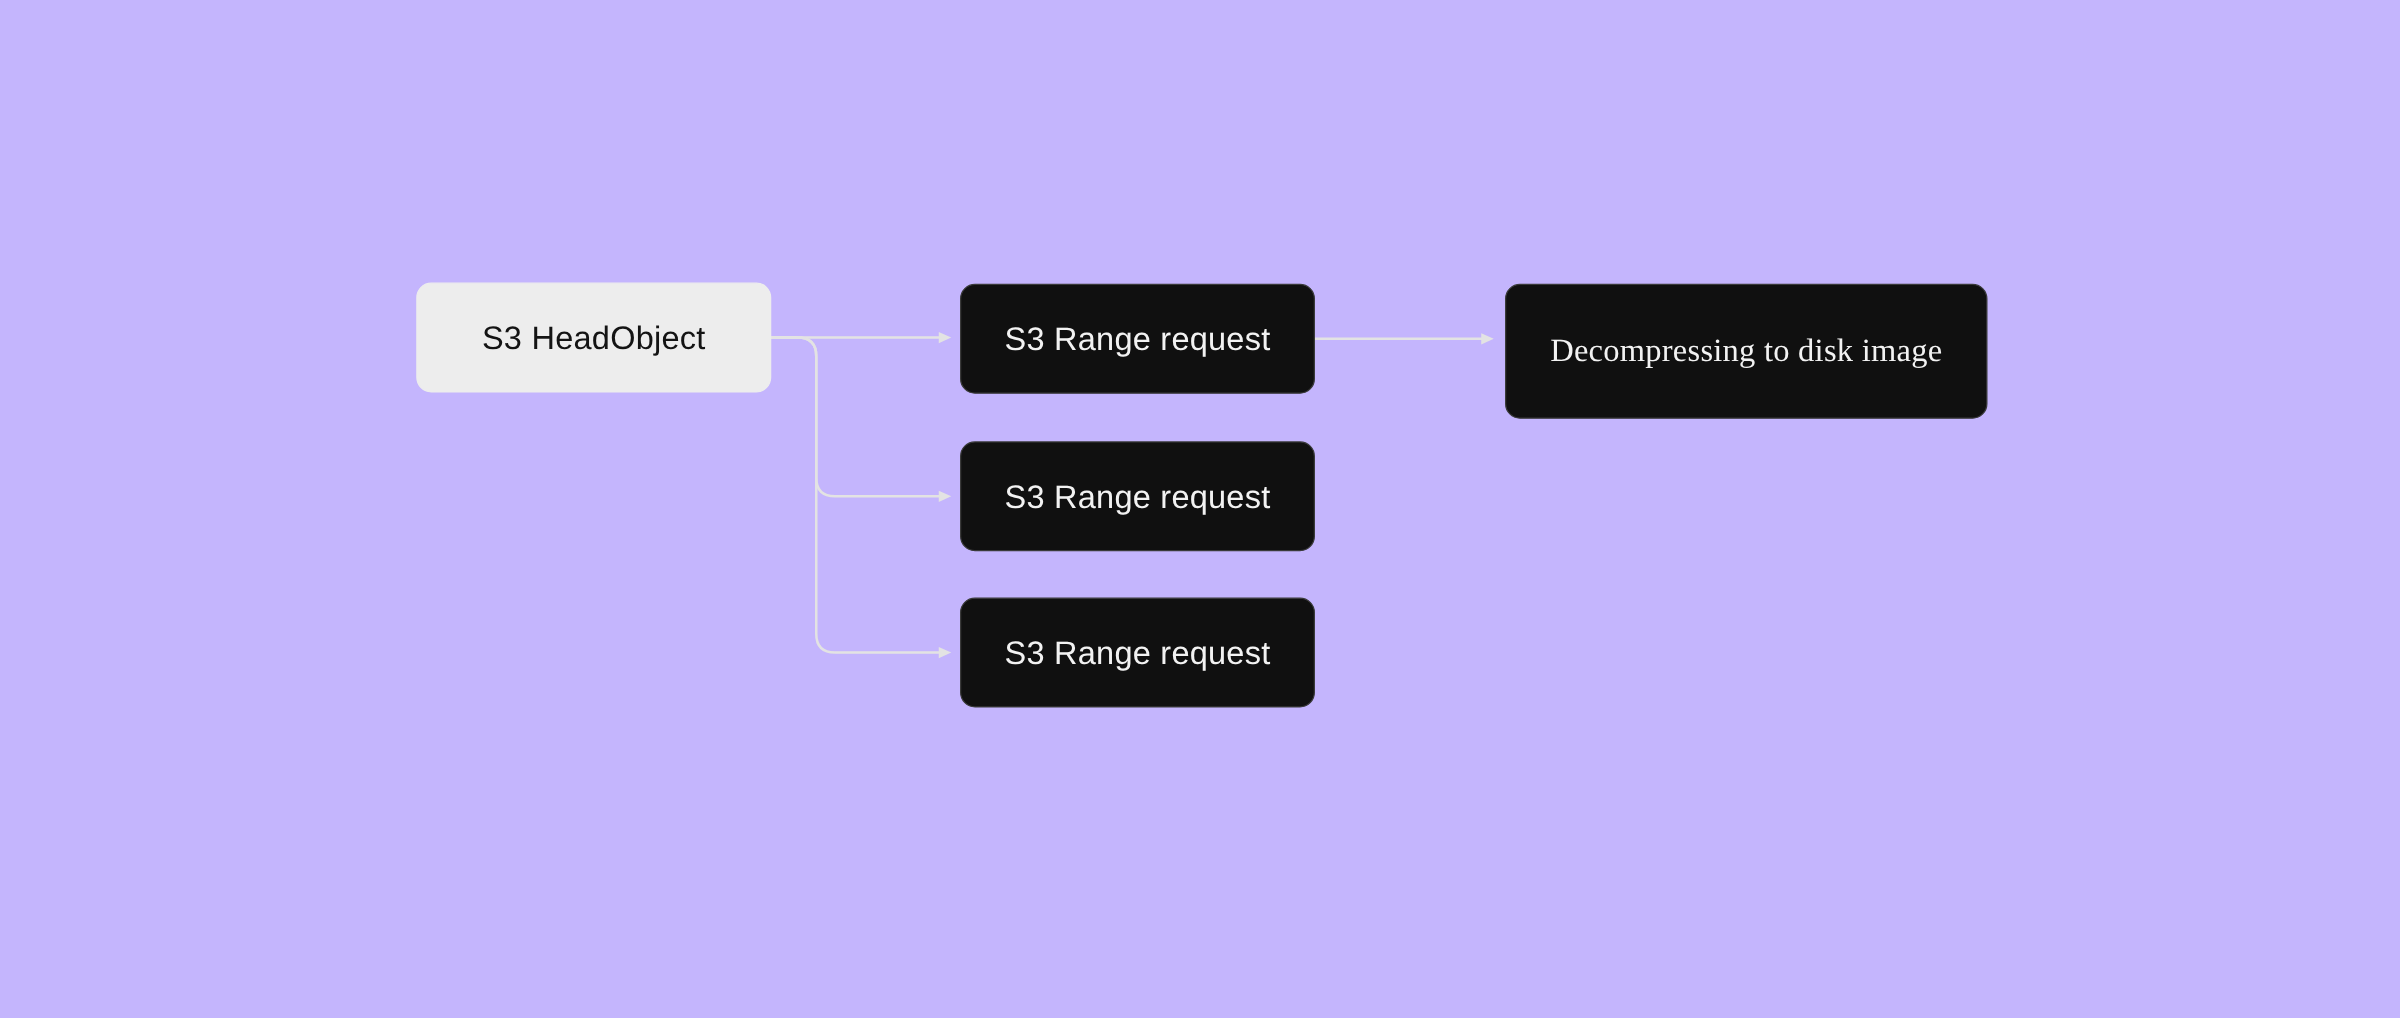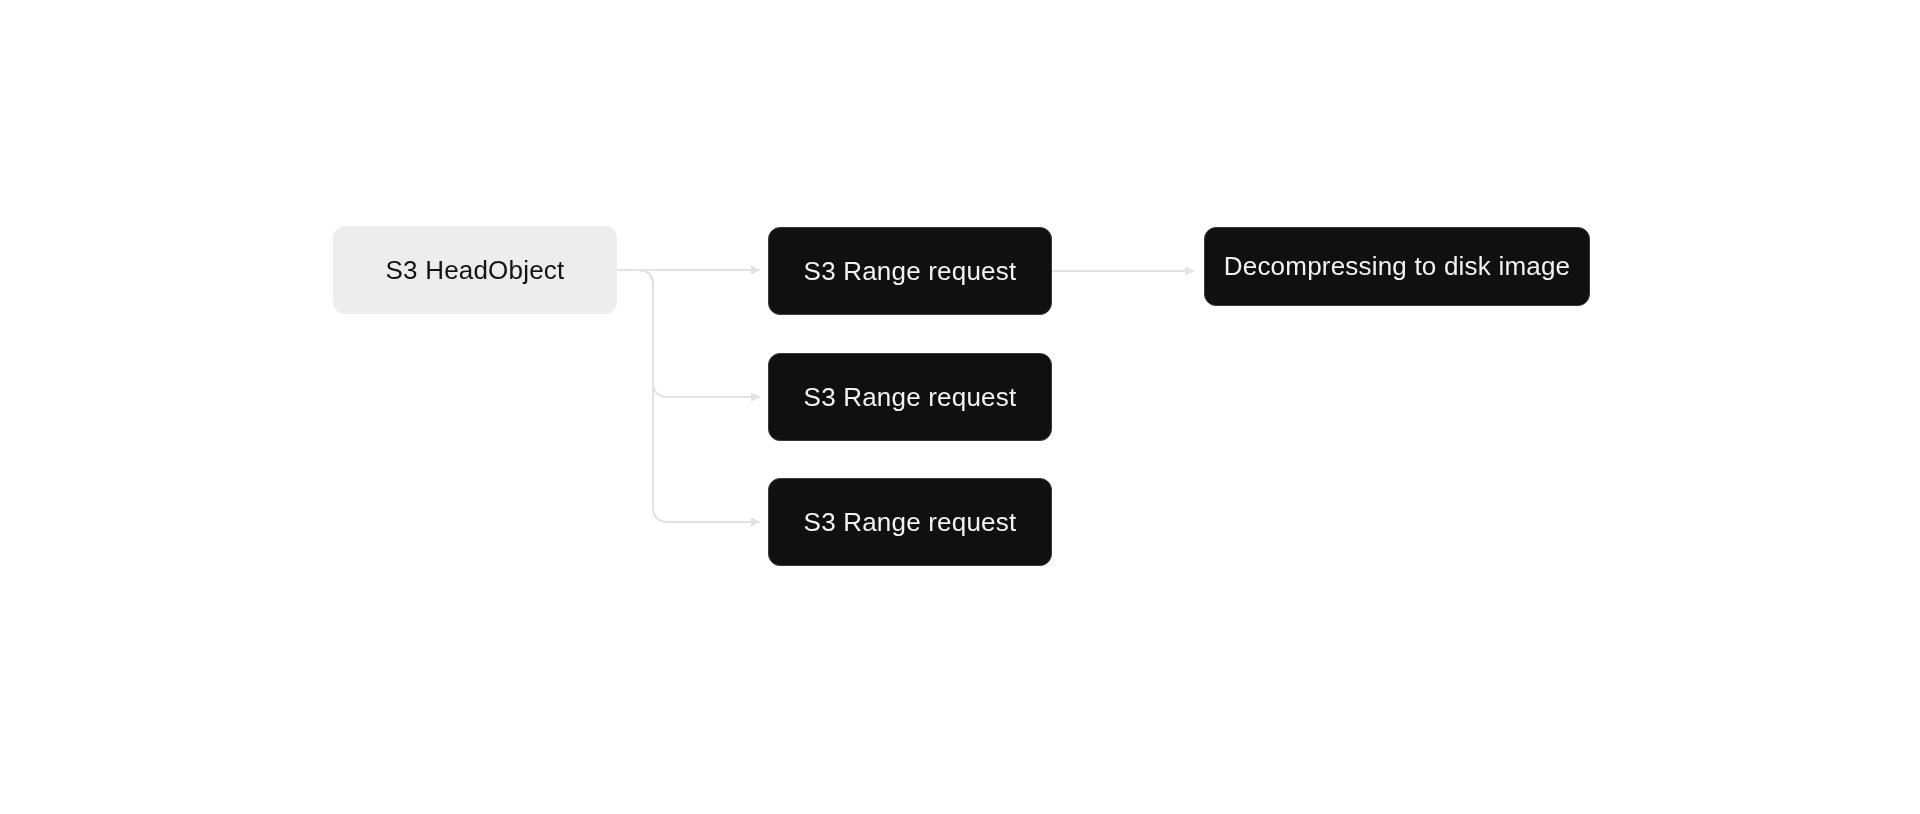--- a/index.html
+++ b/index.html
@@ -4,21 +4,21 @@
 <style>
   html, body {
     margin: 0;
     padding: 0;
     background: #000000;
   }
   .canvas {
     position: relative;
     width: 1920px;
     height: 814px;
-    background: #ffffff;
+    background: #c4b5fd;
     overflow: hidden;
     font-family: "Liberation Sans", sans-serif;
   }
   .edges {
     position: absolute;
     left: 0;
     top: 0;
     width: 1920px;
     height: 814px;
     pointer-events: none;
@@ -43,21 +43,21 @@
   .node.dark {
     background: #101010;
     color: #f2f2f2;
     border: 1.5px solid #3a3a3a;
     text-align: right;
   }
   .node-head      { left: 333px;  top: 226px; width: 284px; height: 88px; }
   .node-range1    { left: 768px;  top: 227px; width: 284px; height: 88px; }
   .node-range2    { left: 768px;  top: 353px; width: 284px; height: 88px; }
   .node-range3    { left: 768px;  top: 478px; width: 284px; height: 88px; }
-  .node-decompress{ left: 1204px; top: 227px; width: 386px; height: 79px; }
+  .node-decompress{ left: 1204px; top: 227px; width: 386px; height: 108px; font-family: Liberation Serif, serif; }
 </style>
 </head>
 <body>
 
 <div class="canvas">
 
   <svg class="edges" viewBox="0 0 1920 814" xmlns="http://www.w3.org/2000/svg">
     <defs>
       <marker id="arrowhead" markerUnits="userSpaceOnUse" markerWidth="12" markerHeight="12" viewBox="0 0 12 12" refX="1" refY="6" orient="auto">
         <path d="M1 1.5 L11 6 L1 10.5 Z" fill="#e3e3e3"></path>

